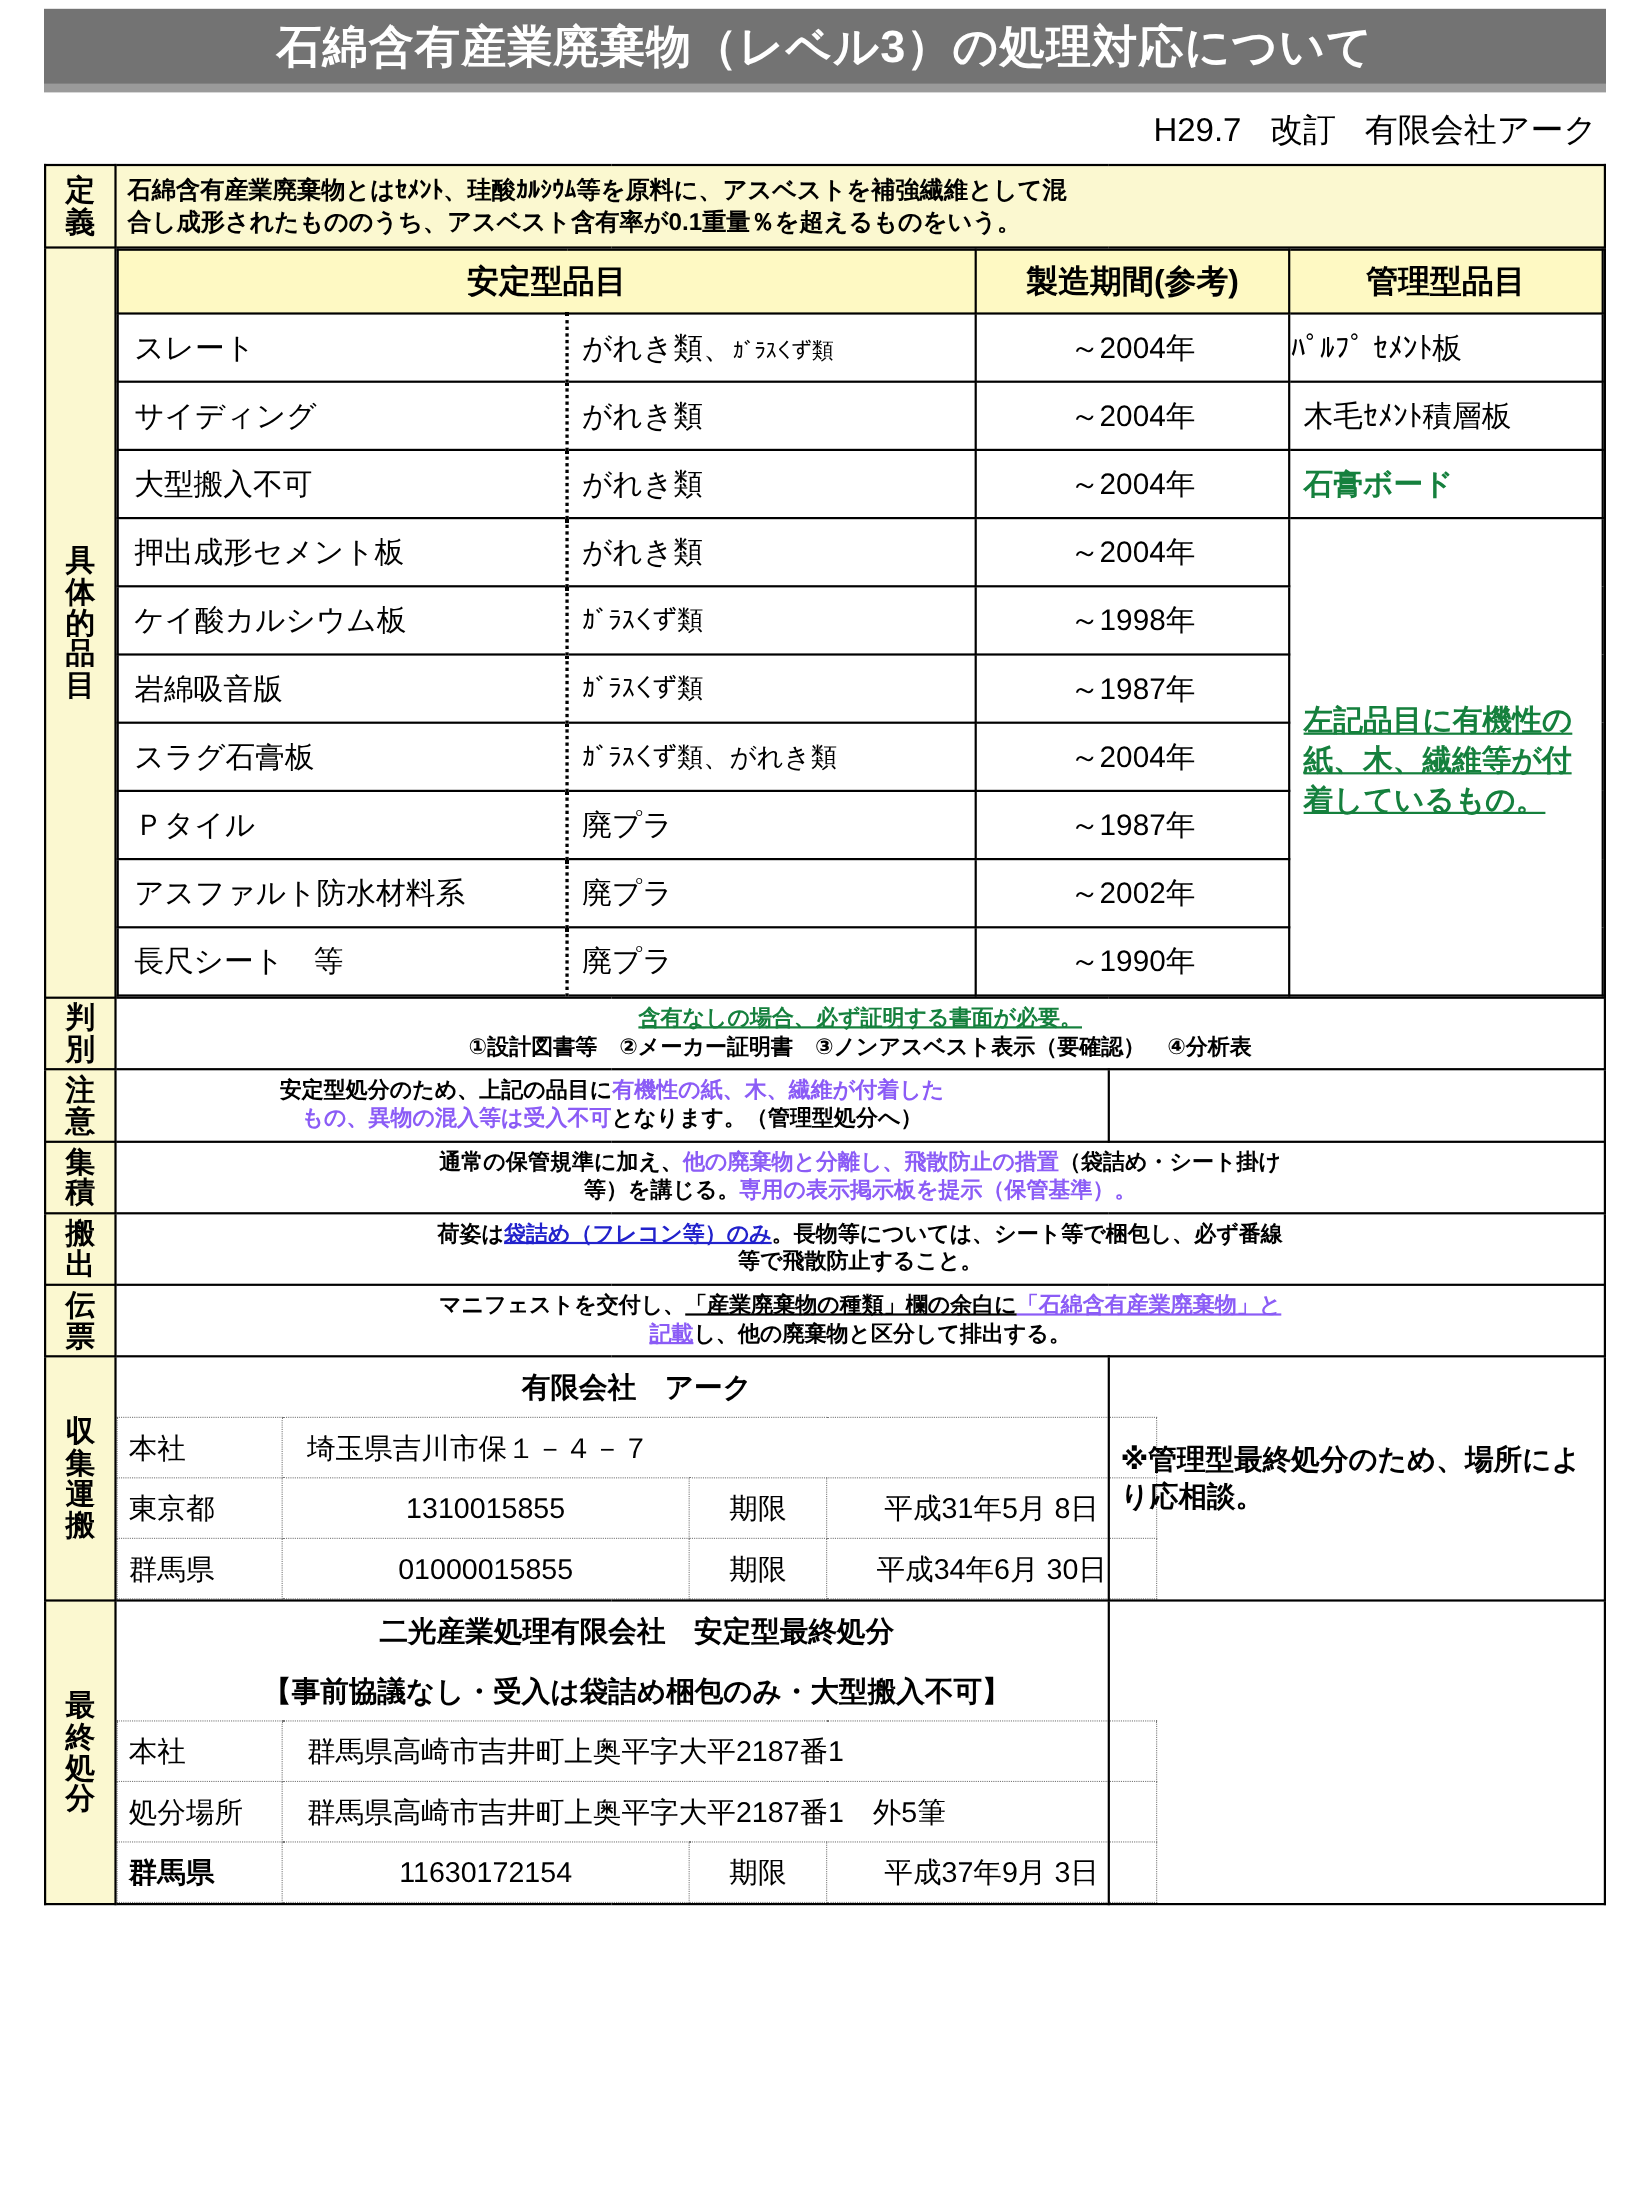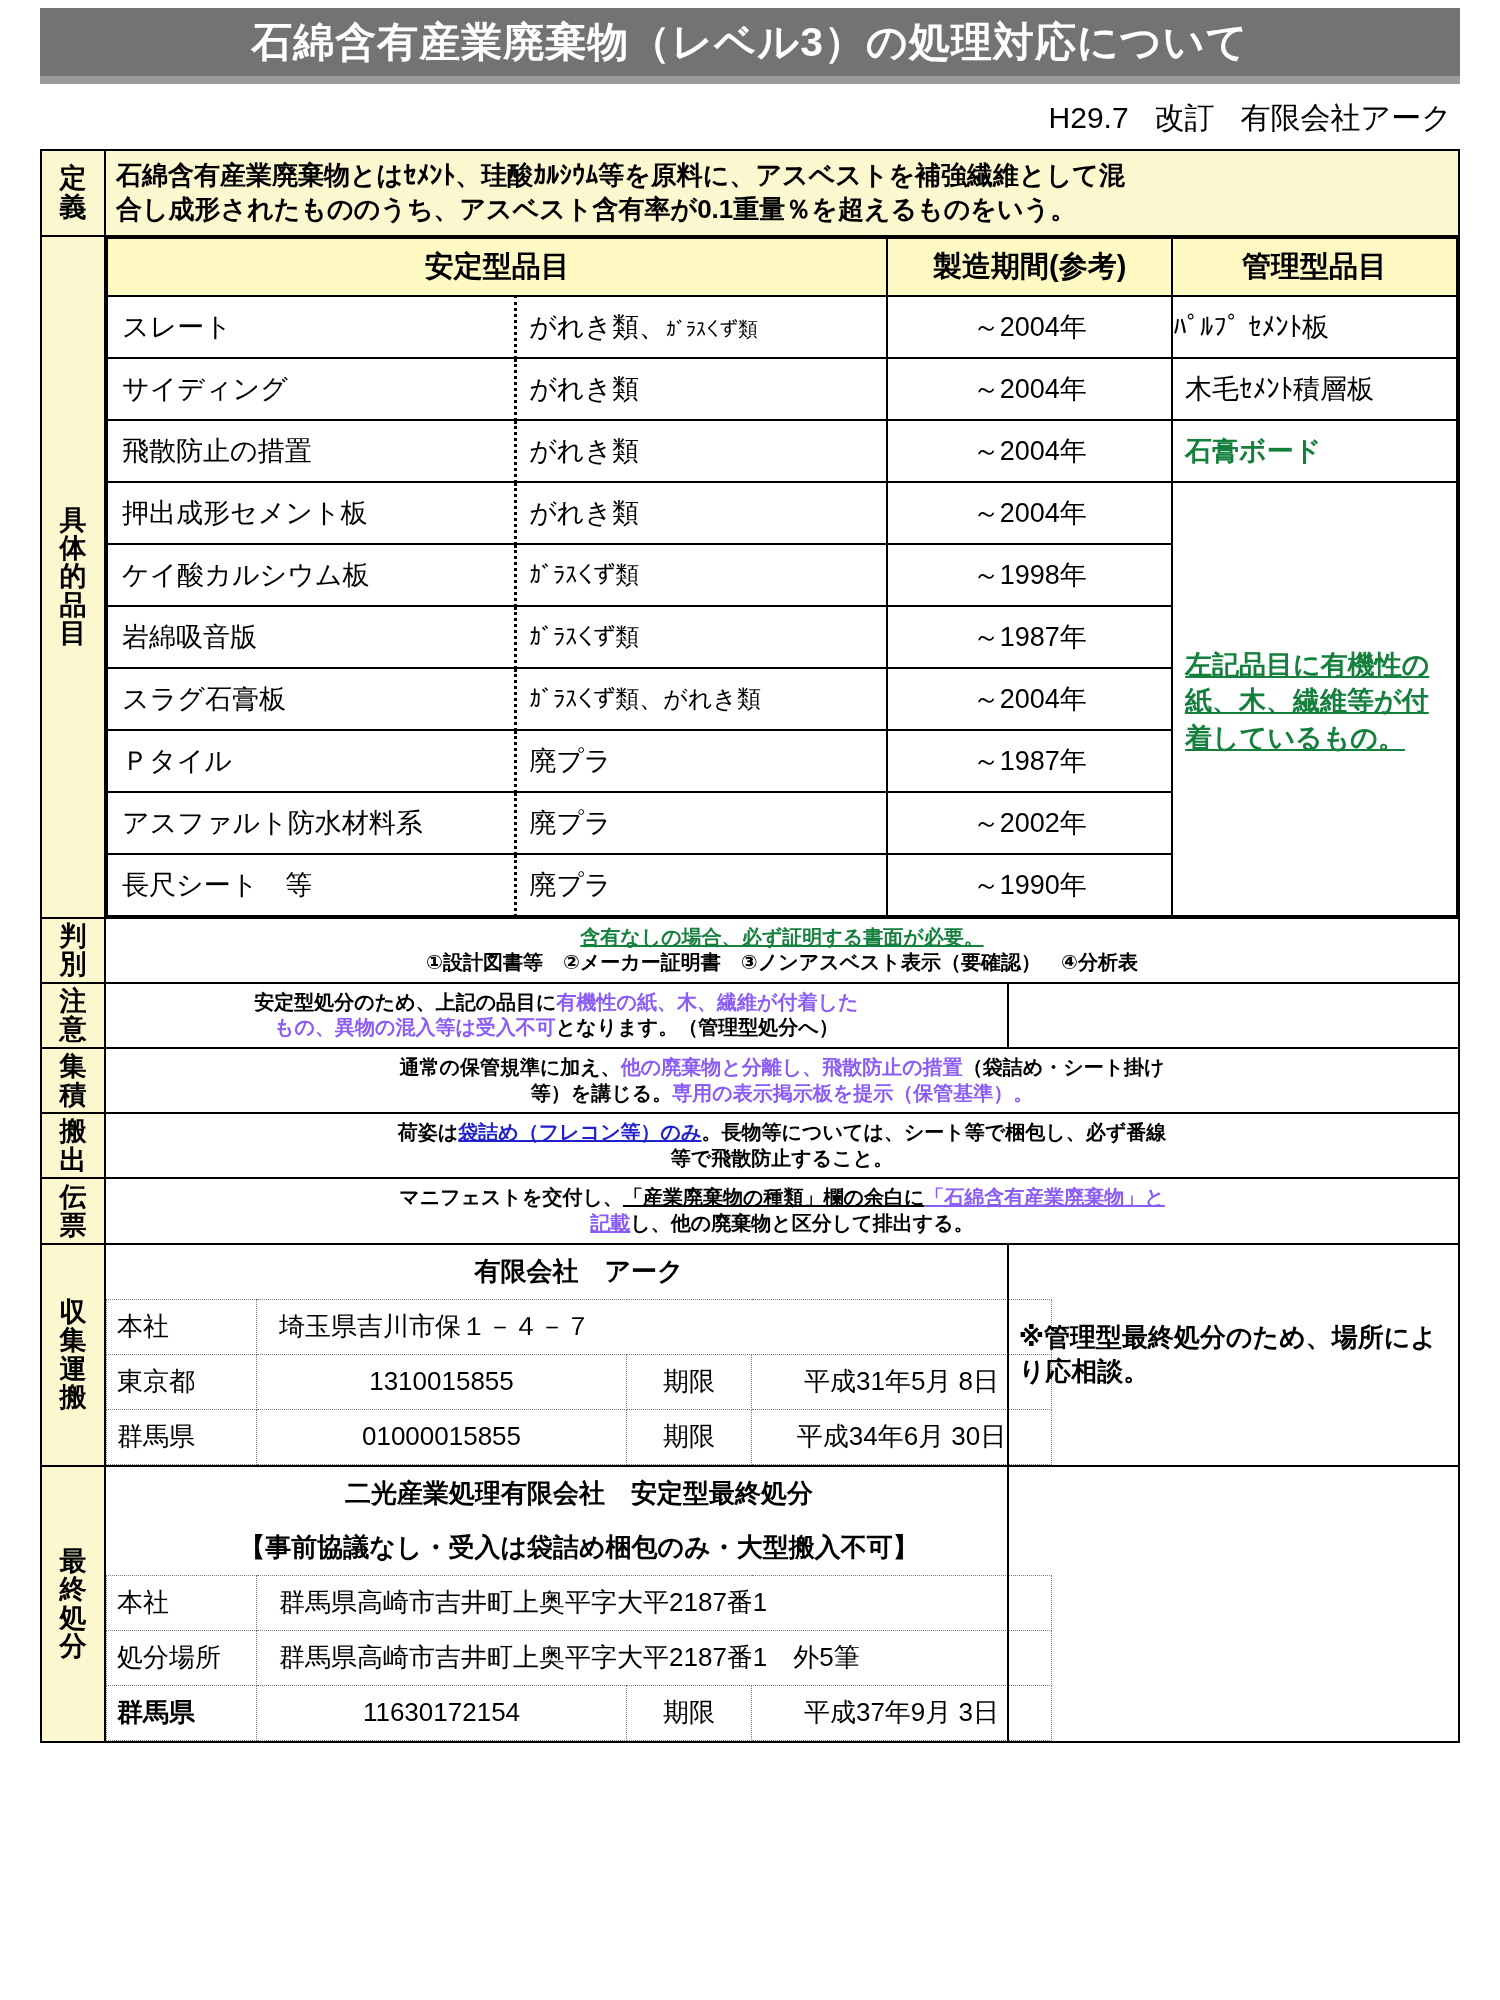--- a/index.html
+++ b/index.html
@@ -79,21 +79,21 @@
   .body-text {
     font-size: 20px;
     line-height: 1.28;
     font-weight: bold;
     text-align: center;
   }
 
   
   .def-cell {
     background: #fbf8d0;
-    font-size: 26px;
+    font-size: 22px;
     font-weight: bold;
     line-height: 1.3;
     padding: 8px 10px;
   }
 
   
   .items-table {
     width: 100%;
     border-collapse: collapse;
     table-layout: fixed;
@@ -236,21 +236,21 @@
               </tr>
 
               <tr>
                 <td class="item-name">サイディング</td>
                 <td class="item-kind"><span>がれき類</span><span class="small-kana"></span></td>
                 <td class="item-period">～2004年</td>
                 <td class="kanri-plain" style="padding-left:12px;">木毛ｾﾒﾝﾄ積層板</td>
               </tr>
 
               <tr>
-                <td class="item-name">飛散防止の措置</td>
+                <td class="item-name">大型搬入不可</td>
                 <td class="item-kind"><span>がれき類</span><span class="small-kana"></span></td>
                 <td class="item-period">～2004年</td>
                 <td class="kanri-plain red-strong bold" style="padding-left:12px;">石膏ボード</td>
               </tr>
 
               <tr>
                 <td class="item-name">押出成形セメント板</td>
                 <td class="item-kind"><span>がれき類</span><span class="small-kana"></span></td>
                 <td class="item-period">～2004年</td>
                 <td rowspan="7" class="kanri-note">左記品目に有機性の紙、木、繊維等が付着しているもの。</td>

